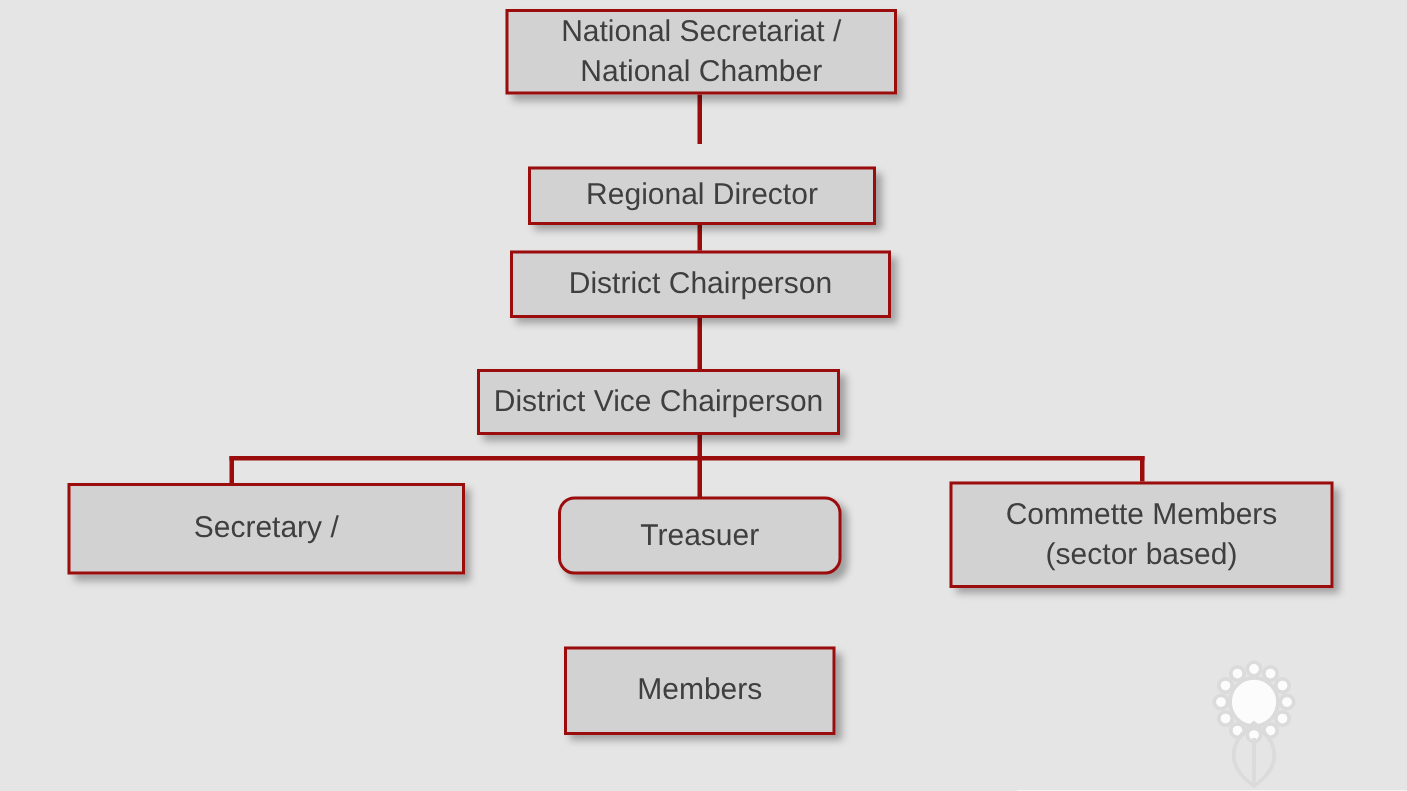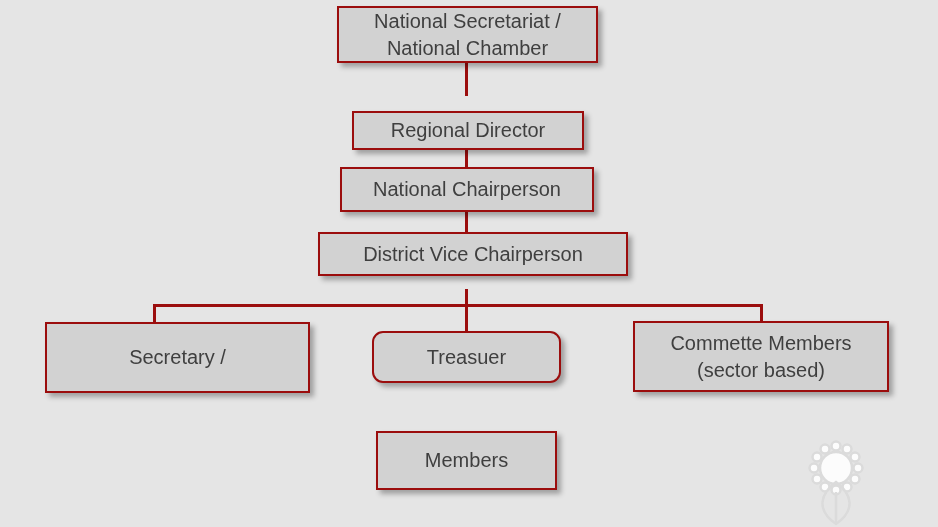--- a/index.html
+++ b/index.html
@@ -65,28 +65,28 @@
   <div class="org-box" style="left:337px;top:6px;width:261px;height:57px;">
     <span class="line">National Secretariat /</span>
     <span class="line">National Chamber</span>
   </div>
 
   <div class="org-box" style="left:352px;top:95px;width:232px;height:39px;margin-top:16px;">
     <span class="line">Regional Director</span>
   </div>
 
   <div class="org-box" style="left:340px;top:167px;width:254px;height:45px;">
-    <span class="line">National Chairperson</span>
+    <span class="line">District Chairperson</span>
   </div>
 
-  <div class="org-box" style="left:318px;top:232px;width:310px;height:44px;">
+  <div class="org-box" style="left:318px;top:246px;width:242px;height:44px;">
     <span class="line">District Vice Chairperson</span>
   </div>
 
-  <div class="org-box" style="left:45px;top:322px;width:265px;height:71px;">
+  <div class="org-box" style="left:45px;top:322px;width:265px;height:61px;">
     <span class="line">Secretary /</span>
   </div>
 
   <div class="org-box" style="left:372px;top:331px;width:189px;height:52px;border-radius:11px;">
     <span class="line">Treasuer</span>
   </div>
 
   <div class="org-box" style="left:633px;top:321px;width:256px;height:71px;">
     <span class="line">Commette Members</span>
     <span class="line">(sector based)</span>

